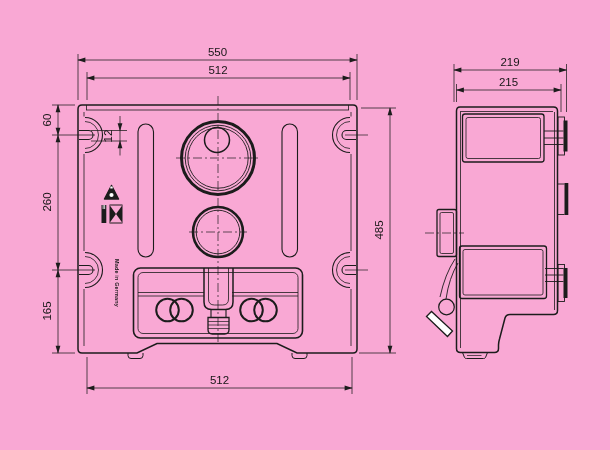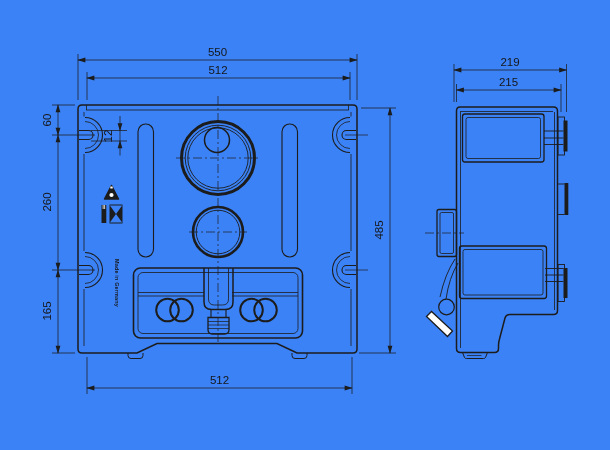--- a/index.html
+++ b/index.html
@@ -1,16 +1,16 @@
 <!DOCTYPE html>
 <html><head>
 <meta charset="utf-8">
 <style>
   html,body{margin:0;padding:0;background:#ffffff;}
-  .canvas{position:relative;width:610px;height:450px;background:#3b82f6;overflow:hidden;
+  .canvas{position:relative;width:610px;height:450px;background:#f9a8d4;overflow:hidden;
           font-family:"Liberation Sans", sans-serif;}
   svg{display:block;}
   svg text{font-family:"Liberation Sans", sans-serif;fill:#161616;}
   .dim-text{font-size:11.5px;}
   .tiny-text{font-size:5.4px;font-weight:bold;letter-spacing:.2px;}
 </style>
 </head>
 <body>
 
 <div class="canvas">

